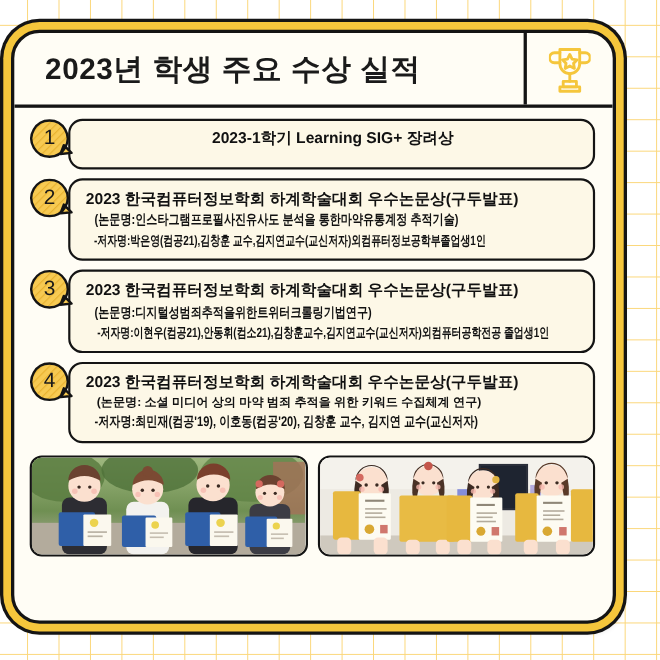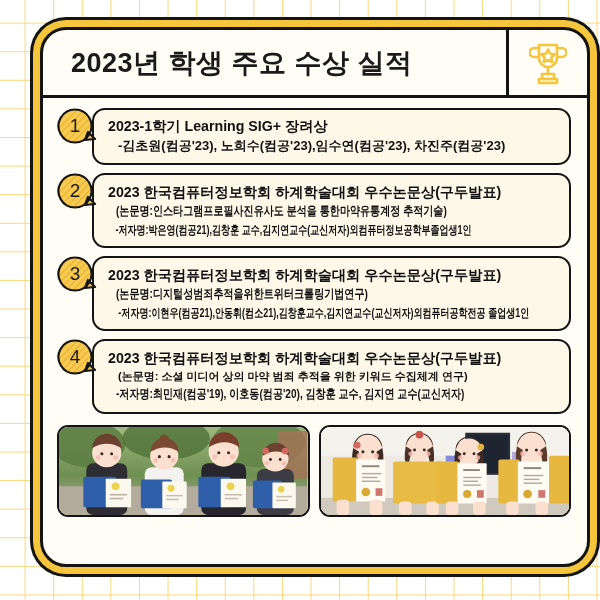--- a/index.html
+++ b/index.html
@@ -17,21 +17,21 @@
       linear-gradient(to right, #fbd77a 1px, transparent 1px),
       linear-gradient(to bottom, #fbd77a 1px, transparent 1px);
     background-size: 28.6px 28.6px;
     background-position: -4px -6px;
     position: relative;
   }
 
   
   .card {
     position: absolute;
-    left: 40px;
+    left: 10px;
     top: 27px;
     width: 550px;
     height: 540px;
     background: #fffdf5;
     border: 3px solid #141414;
     border-radius: 26px;
     box-shadow:
       0 0 0 7px #f5c63c,
       0 0 0 10px #141414,
       4px 5px 7px rgba(0,0,0,0.30);
@@ -138,21 +138,21 @@
   .dense-sm {
     font-size: 12.2px;
     transform: scaleX(0.74);
     transform-origin: left center;
     width: 135%;
   }
   .indent1 { padding-left: 10px; }
   .indent2 { padding-left: 14px; }
 
   
-  .item-1 .item-box { padding-top: 6px; padding-bottom: 7px; }
+  .item-1 .item-box { padding-top: 6px; padding-bottom: 7px; text-align: center; }
   .item-2 .item-box, .item-3 .item-box { padding-bottom: 7px; }
 
   
   .photos {
     display: flex;
     gap: 9px;
     padding: 3px 16px 0 14px;
   }
   .photo {
     flex: 1;
@@ -201,21 +201,20 @@
               <rect width="5" height="5" fill="#f7ca52"></rect>
               <line x1="0" y1="0" x2="0" y2="5" stroke="#e9b331" stroke-width="2.2"></line>
             </pattern>
           </defs>
           <path d="M18 1.5 a16.5 16.5 0 1 1 -0.01 0 z M31 24 l7 7 -10 1 z" fill="url(#hatch1)" stroke="#141414" stroke-width="2.2" stroke-linejoin="round"></path>
         </svg>
         <span class="bubble-num">1</span>
       </div>
       <div class="item-box">
         <div class="item-title">2023-1학기 Learning SIG+ 장려상</div>
-        <div class="item-line indent1">-김초원(컴공'23), 노희수(컴공'23),임수연(컴공'23), 차진주(컴공'23)</div>
       </div>
     </div>
 
     <div class="award-item item-2">
       <div class="bubble">
         <svg width="40" height="40" viewBox="0 0 40 40">
           <path d="M18 1.5 a16.5 16.5 0 1 1 -0.01 0 z M31 24 l7 7 -10 1 z" fill="url(#hatch1)" stroke="#141414" stroke-width="2.2" stroke-linejoin="round"></path>
         </svg>
         <span class="bubble-num">2</span>
       </div>

